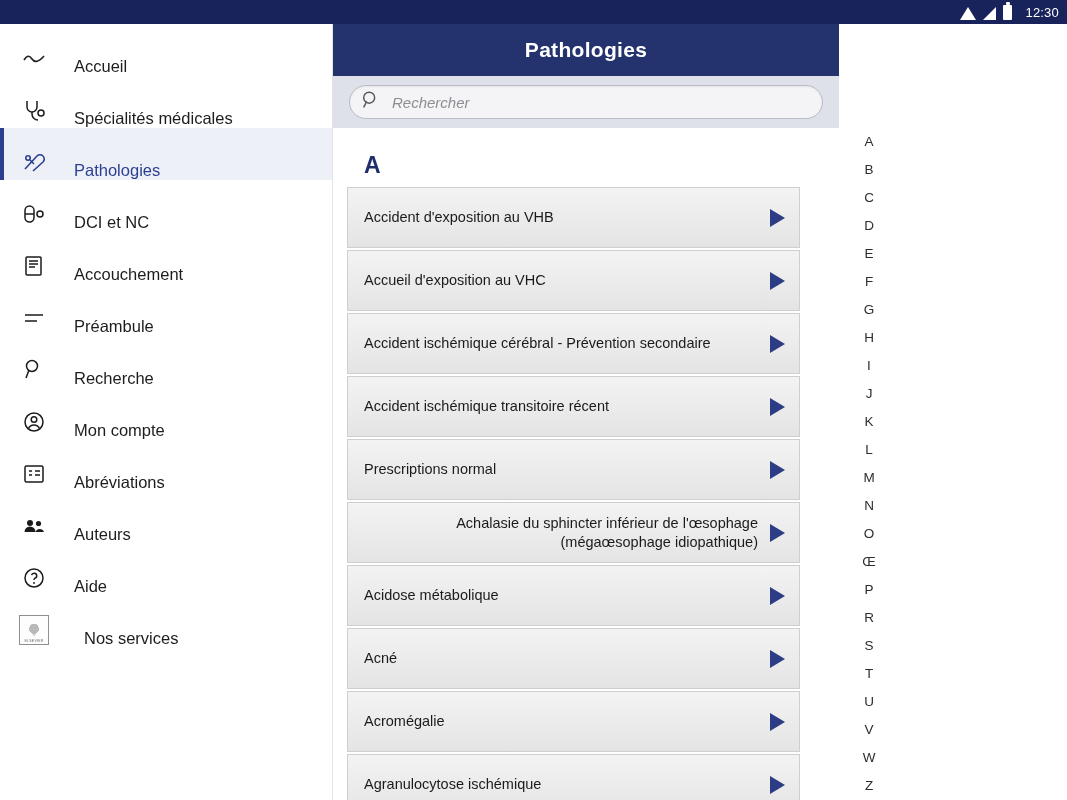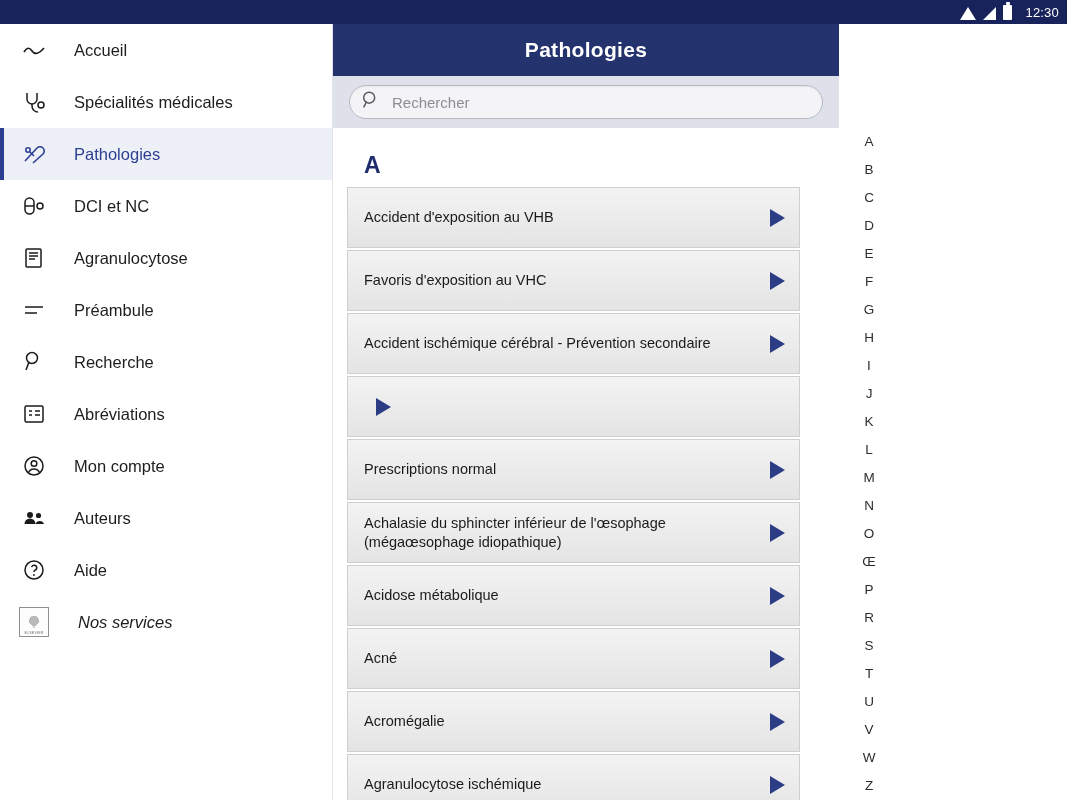--- a/index.html
+++ b/index.html
@@ -48,37 +48,37 @@
 
   
   .sidebar {
     position: absolute; top: 24px; left: 0;
     width: 333px; height: 776px;
     background: #ffffff;
     border-right: 1px solid #e2e2e8;
     overflow: hidden;
   }
   .nav-item {
-    display: flex; align-items: center;
+    display: flex; align-items: flex-end;
     height: 52px; padding-left: 14px;
     cursor: default;
   }
   .nav-item.active { background: #eef0f7; border-left: 4px solid #2c3e8f; padding-left: 10px; }
   .nav-ico {
     width: 40px; min-width: 40px; height: 36px;
     display: flex; align-items: center; justify-content: center;
     color: #1b1b1b;
   }
   .nav-item.active .nav-ico { color: #2b3f91; }
   .nav-label {
     font-size: 16.5px; color: #1d1d1d; margin-left: 20px;
     white-space: nowrap;
   }
   .nav-item.active .nav-label { color: #2b3f91; }
-  .nav-item:last-child .nav-label { margin-left: 24px; font-style: italic; }
+  .nav-item:last-child .nav-label { margin-left: 30px; }
 
   .els-logo {
     width: 30px; height: 30px; border: 1px solid #8f8f8f;
     display: flex; flex-direction: column; align-items: center; justify-content: flex-end;
     padding-bottom: 1px; background: #fdfdfd;
   }
   .els-logo .tree {
     width: 16px; height: 17px;
     background:
       radial-gradient(circle at 50% 40%, #b9b9b9 0 38%, transparent 39%),
@@ -93,21 +93,21 @@
   }
   .main-header {
     height: 52px; background: #24336e;
     display: flex; align-items: center; justify-content: center;
   }
   .main-title {
     color: #ffffff; font-size: 21px; font-weight: bold; letter-spacing: .3px;
   }
   .search-wrap {
     height: 52px; background: #dfe1ea;
-    display: flex; align-items: center; padding: 0 16px;
+    display: flex; align-items: center; padding: 0 16px; font-style: italic;
   }
   .search-box {
     flex: 1; height: 34px; background: #f4f4f6;
     border: 1px solid #b9bcc6; border-radius: 17px;
     display: flex; align-items: center; padding-left: 10px;
     box-shadow: inset 0 1px 2px rgba(0,0,0,.06);
   }
   .search-placeholder { color: #8c8c94; font-size: 15px; margin-left: 10px; }
 
   .list-area {
@@ -118,21 +118,21 @@
     padding: 24px 0 8px 31px;
   }
   .row {
     margin: 0 39px 2px 14px;
     height: 61px;
     background: linear-gradient(#f3f3f3, #e4e4e4);
     border: 1px solid #cfcfcf;
     display: flex; align-items: center; justify-content: space-between;
     padding: 0 14px 0 16px;
   }
-  .row-label { font-size: 14.5px; color: #1b1b1b; line-height: 19px; }
+  .row-label { font-size: 14.5px; color: #1b1b1b; line-height: 19px; text-align: right; }
   .arrow {
     width: 0; height: 0;
     border-top: 9px solid transparent;
     border-bottom: 9px solid transparent;
     border-left: 15px solid #2c3d86;
     margin-left: 12px;
   }
 
   
   .alpha {
@@ -207,21 +207,21 @@
       <span class="nav-label">DCI et NC</span>
     </div>
 
     <div class="nav-item">
       <span class="nav-ico">
         <svg width="26" height="26" viewBox="0 0 26 26" fill="none" stroke="currentColor" stroke-width="1.5">
           <rect x="5" y="4" width="15" height="18" rx="1"></rect>
             <path d="M8 8h9M8 11h9M8 14h6"></path>
         </svg>
       </span>
-      <span class="nav-label">Agranulocytose</span>
+      <span class="nav-label">Accouchement</span>
     </div>
 
     <div class="nav-item">
       <span class="nav-ico">
         <svg width="26" height="26" viewBox="0 0 26 26" fill="none" stroke="currentColor" stroke-width="1.5">
           <path d="M4 10 h18 M4 16 h12"></path>
         </svg>
       </span>
       <span class="nav-label">Préambule</span>
     </div>
@@ -229,40 +229,40 @@
     <div class="nav-item">
       <span class="nav-ico">
         <svg width="26" height="26" viewBox="0 0 26 26" fill="none" stroke="currentColor" stroke-width="1.5">
           <circle cx="11" cy="9" r="5.5"></circle>
             <path d="M8 13 L5 21"></path>
         </svg>
       </span>
       <span class="nav-label">Recherche</span>
     </div>
 
-
-    <div class="nav-item">
-      <span class="nav-ico">
-        <svg width="26" height="26" viewBox="0 0 26 26" fill="none" stroke="currentColor" stroke-width="1.5">
-          <rect x="4" y="5" width="18" height="16" rx="1.5"></rect>
-            <path d="M8 10h3M8 14h3M14 10h5M14 14h5"></path>
-        </svg>
-      </span>
-      <span class="nav-label">Abréviations</span>
-    </div>
 
     <div class="nav-item">
       <span class="nav-ico">
         <svg width="26" height="26" viewBox="0 0 26 26" fill="none" stroke="currentColor" stroke-width="1.5">
           <circle cx="13" cy="13" r="9"></circle>
             <circle cx="13" cy="10.5" r="2.8"></circle>
             <path d="M7.5 19.5 a6 6 0 0 1 11 0"></path>
         </svg>
       </span>
       <span class="nav-label">Mon compte</span>
+    </div>
+
+    <div class="nav-item">
+      <span class="nav-ico">
+        <svg width="26" height="26" viewBox="0 0 26 26" fill="none" stroke="currentColor" stroke-width="1.5">
+          <rect x="4" y="5" width="18" height="16" rx="1.5"></rect>
+            <path d="M8 10h3M8 14h3M14 10h5M14 14h5"></path>
+        </svg>
+      </span>
+      <span class="nav-label">Abréviations</span>
     </div>
 
     <div class="nav-item">
       <span class="nav-ico">
         <svg width="26" height="26" viewBox="0 0 26 26" fill="currentColor">
           <circle cx="9" cy="10" r="3"></circle>
             <circle cx="17.5" cy="10.5" r="2.6"></circle>
           <path d="M3.5 19 a5.5 5.5 0 0 1 11 0 z"></path>
             <path d="M14.5 19 a4.5 4.5 0 0 1 8.5 0 z"></path>
         </svg>
@@ -310,28 +310,29 @@
     </div>
 
     <div class="list-area">
       <div class="section-letter">A</div>
 
       <div class="row">
         <span class="row-label">Accident d'exposition au VHB</span>
         <span class="arrow"></span>
       </div>
       <div class="row">
-        <span class="row-label">Favoris d'exposition au VHC</span>
+        <span class="row-label">Accueil d'exposition au VHC</span>
         <span class="arrow"></span>
       </div>
       <div class="row">
         <span class="row-label">Accident ischémique cérébral - Prévention secondaire</span>
         <span class="arrow"></span>
       </div>
       <div class="row">
+        <span class="row-label">Accident ischémique transitoire récent</span>
         <span class="arrow"></span>
       </div>
       <div class="row">
         <span class="row-label">Prescriptions normal</span>
         <span class="arrow"></span>
       </div>
       <div class="row">
         <span class="row-label">Achalasie du sphincter inférieur de l'œsophage (mégaœsophage idiopathique)</span>
         <span class="arrow"></span>
       </div>

